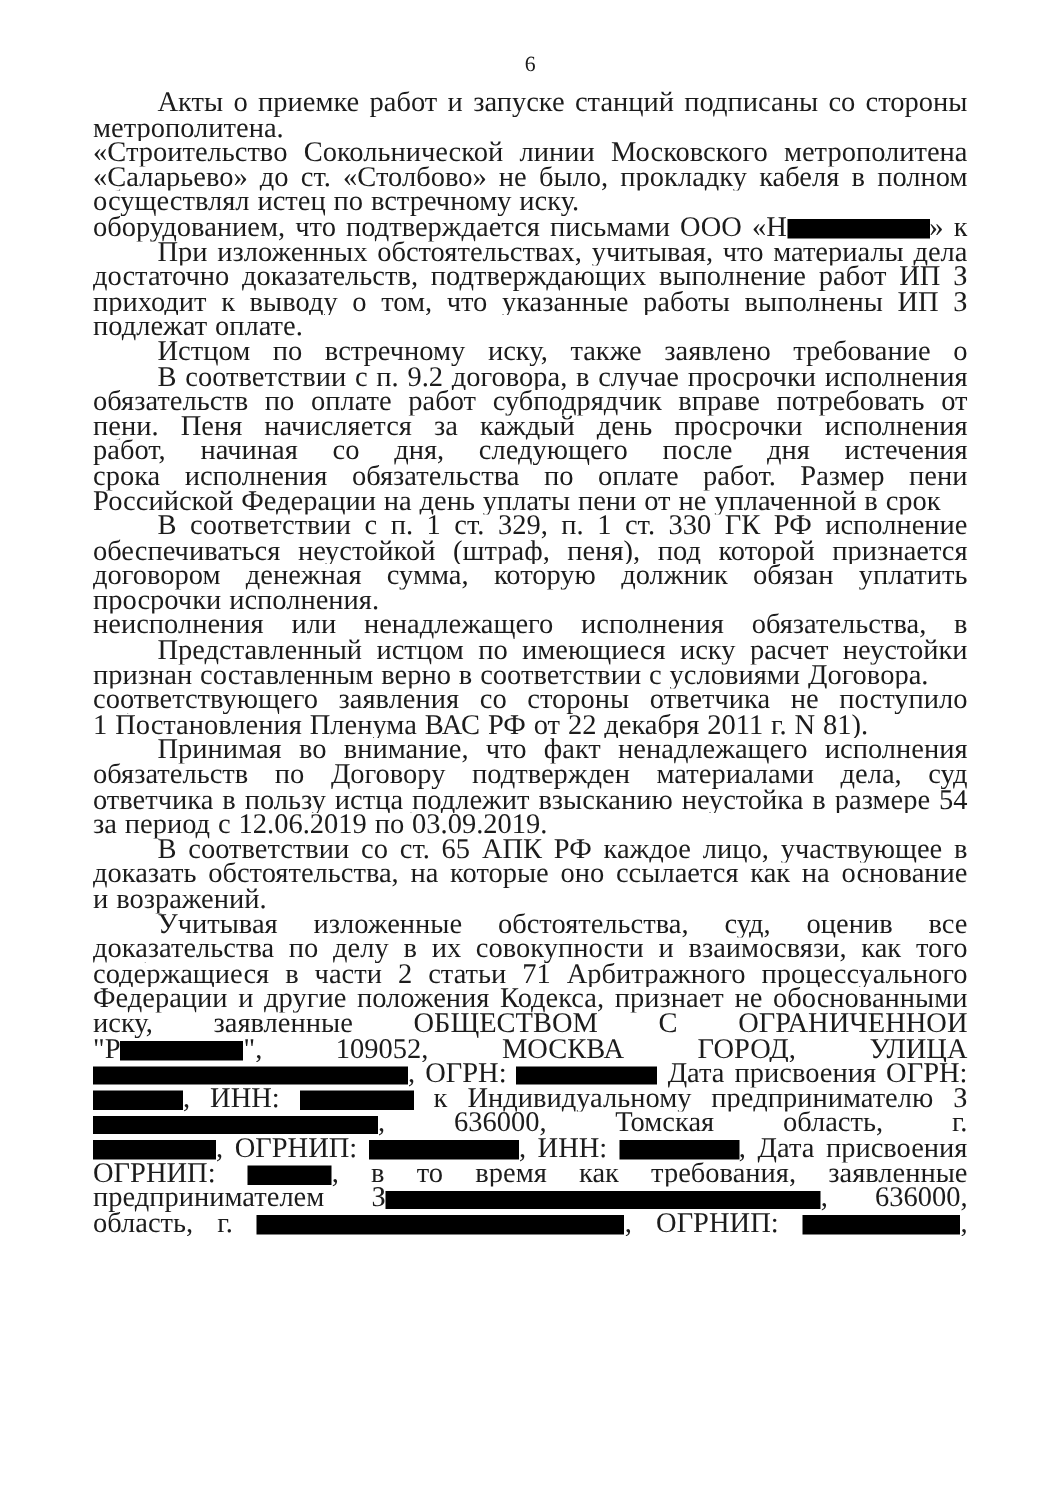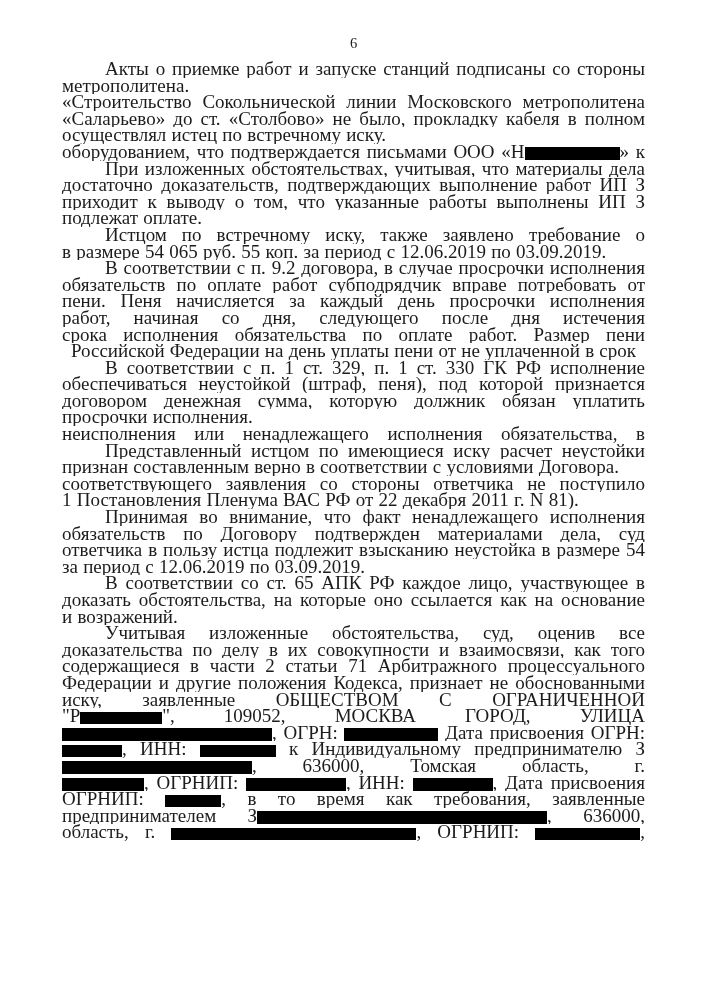--- a/index.html
+++ b/index.html
@@ -19,21 +19,21 @@
   .doc-body {
     position:absolute; left:62px; top:61px; width:583px;
   }
   .line {
     height:16.6px; line-height:16.6px;
     font-size:19px;
     overflow:hidden;
     word-spacing:0.5px;
   }
   .line.j { text-align:justify; text-align-last:justify; }
-  .line.l { text-align:center; text-align-last:left; }
+  .line.l { text-align:left; text-align-last:left; }
   .line.i { text-indent:43px; }
   .redact {
     display:inline-block;
     background:#000000;
     height:12.5px;
     vertical-align:-2px;
   }
 </style>
 </head>
 <body>
@@ -45,21 +45,20 @@
       <div class="line l">метрополитена.</div>
       <div class="line j">«Строительство Сокольнической линии Московского метрополитена от ст.</div>
       <div class="line j">«Саларьево» до ст. «Столбово» не было, прокладку кабеля в полном объеме</div>
       <div class="line l">осуществлял истец по встречному иску.</div>
       <div class="line j">оборудованием, что подтверждается письмами ООО «Н<span class="redact" style="width: 95px;"></span>» к ООО «О</div>
       <div class="line j i">При изложенных обстоятельствах, учитывая, что материалы дела содержат</div>
       <div class="line j">достаточно доказательств, подтверждающих выполнение работ ИП З<span class="redact" style="width: 98px;"></span>, суд</div>
       <div class="line j">приходит к выводу о том, что указанные работы выполнены ИП З<span class="redact" style="width: 104px;"></span> и</div>
       <div class="line l">подлежат оплате.</div>
       <div class="line j i">Истцом по встречному иску, также заявлено требование о взыскании неустойки</div>
-      <div class="line l">в размере 54 065 руб. 55 коп. за период с 12.06.2019 по 03.09.2019.</div>
       <div class="line j i">В соответствии с п. 9.2 договора, в случае просрочки исполнения подрядчиком</div>
       <div class="line j">обязательств по оплате работ субподрядчик вправе потребовать от подрядчика уплату</div>
       <div class="line j">пени. Пеня начисляется за каждый день просрочки исполнения обязательства по оплате</div>
       <div class="line j">работ, начиная со дня, следующего после дня истечения установленного контрактом</div>
       <div class="line j">срока исполнения обязательства по оплате работ. Размер пени устанавливается в</div>
       <div class="line l">Российской Федерации на день уплаты пени от не уплаченной в срок суммы.</div>
       <div class="line j i">В соответствии с п. 1 ст. 329, п. 1 ст. 330 ГК РФ исполнение обязательств может</div>
       <div class="line j">обеспечиваться неустойкой (штраф, пеня), под которой признается определенная</div>
       <div class="line j">договором денежная сумма, которую должник обязан уплатить кредитору в случае</div>
       <div class="line l">просрочки исполнения.</div>

